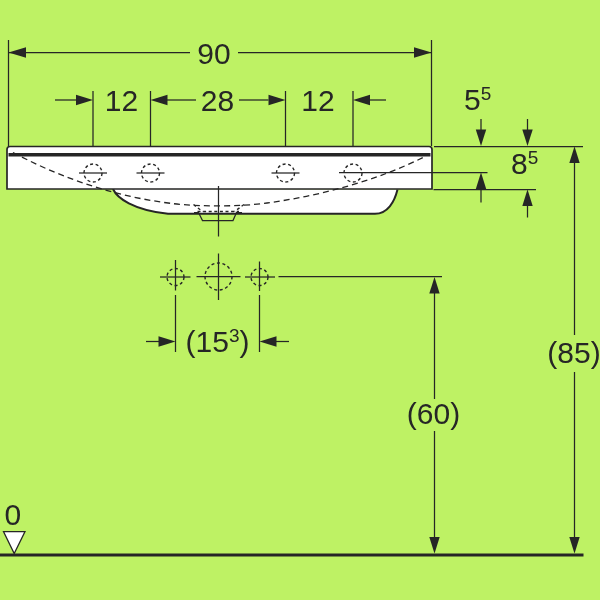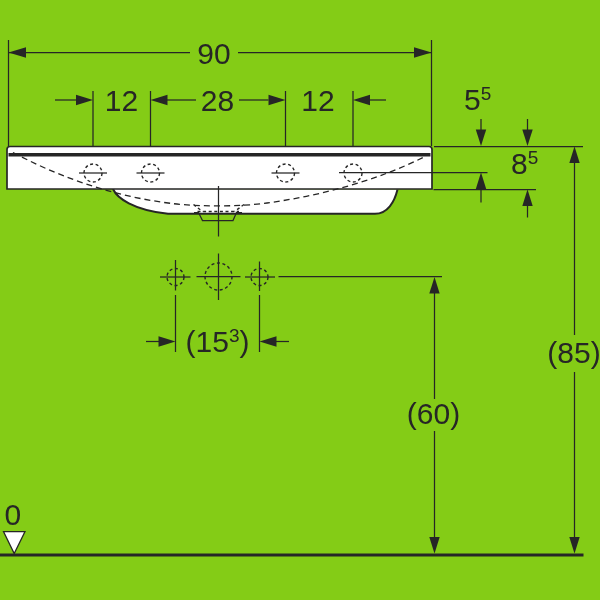--- a/index.html
+++ b/index.html
@@ -1,16 +1,16 @@
 <!DOCTYPE html>
 <html><head>
 <meta charset="utf-8">
 <style>
   html,body{margin:0;padding:0;background:#ffffff;}
-  .stage{width:600px;height:600px;position:relative;background:#84cc16;overflow:hidden;}
+  .stage{width:600px;height:600px;position:relative;background:#bef264;overflow:hidden;}
   svg{display:block;}
   .ln{stroke:#262626;fill:none;stroke-width:1.25;}
   .mid{stroke-width:1.7;}
   .bowl{stroke-width:2;}
   .thick{stroke-width:3.4;}
   .ground{stroke-width:3;}
   .dash{stroke-dasharray:6 4;stroke-width:1.3;}
   .dashs{stroke-dasharray:3 2.6;stroke-width:1.4;}
   .arr{fill:#262626;stroke:none;}
   .wfill{fill:#ffffff;}

